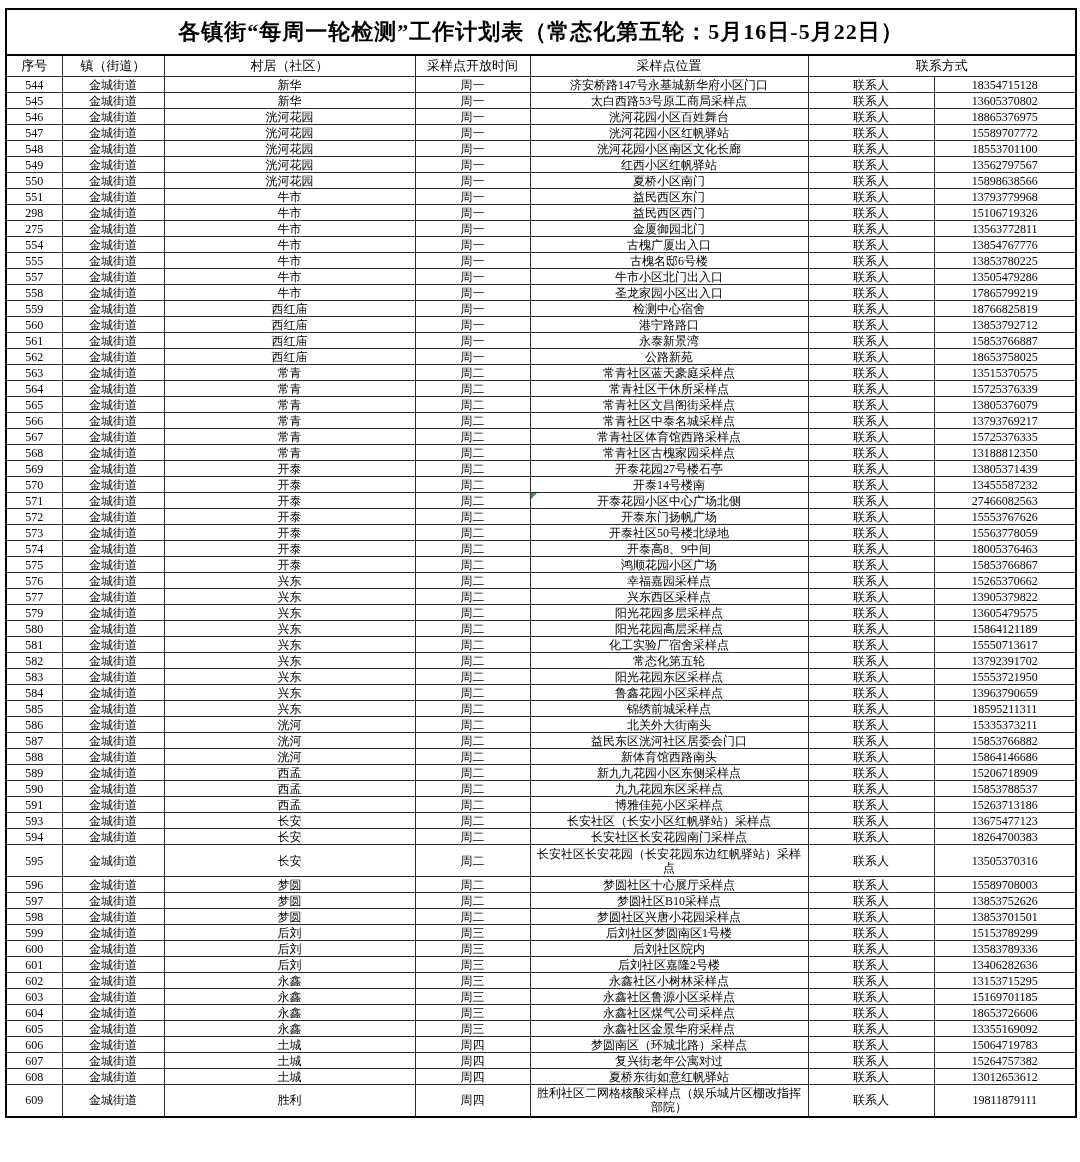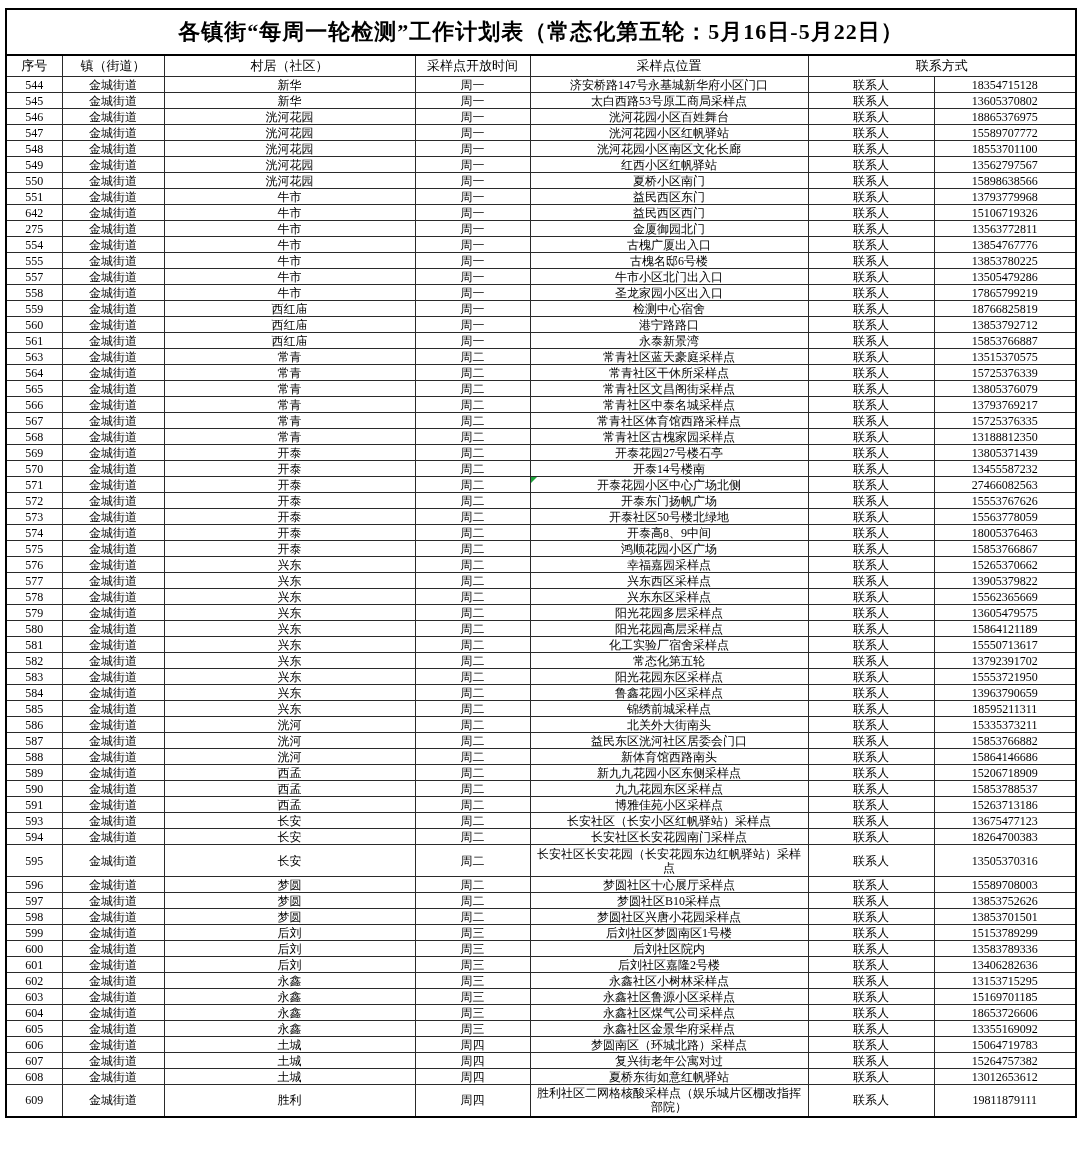--- a/index.html
+++ b/index.html
@@ -112,21 +112,21 @@
         <tr>
           <td>551</td>
           <td>金城街道</td>
           <td>牛市</td>
           <td>周一</td>
           <td>益民西区东门</td>
           <td>联系人</td>
           <td>13793779968</td>
         </tr>
         <tr>
-          <td>642</td>
+          <td>298</td>
           <td>金城街道</td>
           <td>牛市</td>
           <td>周一</td>
           <td>益民西区西门</td>
           <td>联系人</td>
           <td>15106719326</td>
         </tr>
         <tr>
           <td>275</td>
           <td>金城街道</td>
@@ -193,20 +193,29 @@
         <tr>
           <td>561</td>
           <td>金城街道</td>
           <td>西红庙</td>
           <td>周一</td>
           <td>永泰新景湾</td>
           <td>联系人</td>
           <td>15853766887</td>
         </tr>
         <tr>
+          <td>562</td>
+          <td>金城街道</td>
+          <td>西红庙</td>
+          <td>周一</td>
+          <td>公路新苑</td>
+          <td>联系人</td>
+          <td>18653758025</td>
+        </tr>
+        <tr>
           <td>563</td>
           <td>金城街道</td>
           <td>常青</td>
           <td>周二</td>
           <td>常青社区蓝天豪庭采样点</td>
           <td>联系人</td>
           <td>13515370575</td>
         </tr>
         <tr>
           <td>564</td>
@@ -326,29 +335,20 @@
           <td>15265370662</td>
         </tr>
         <tr>
           <td>577</td>
           <td>金城街道</td>
           <td>兴东</td>
           <td>周二</td>
           <td>兴东西区采样点</td>
           <td>联系人</td>
           <td>13905379822</td>
-        </tr>
-        <tr>
-          <td>578</td>
-          <td>金城街道</td>
-          <td>兴东</td>
-          <td>周二</td>
-          <td>兴东东区采样点</td>
-          <td>联系人</td>
-          <td>15562365669</td>
         </tr>
         <tr>
           <td>579</td>
           <td>金城街道</td>
           <td>兴东</td>
           <td>周二</td>
           <td>阳光花园多层采样点</td>
           <td>联系人</td>
           <td>13605479575</td>
         </tr>

